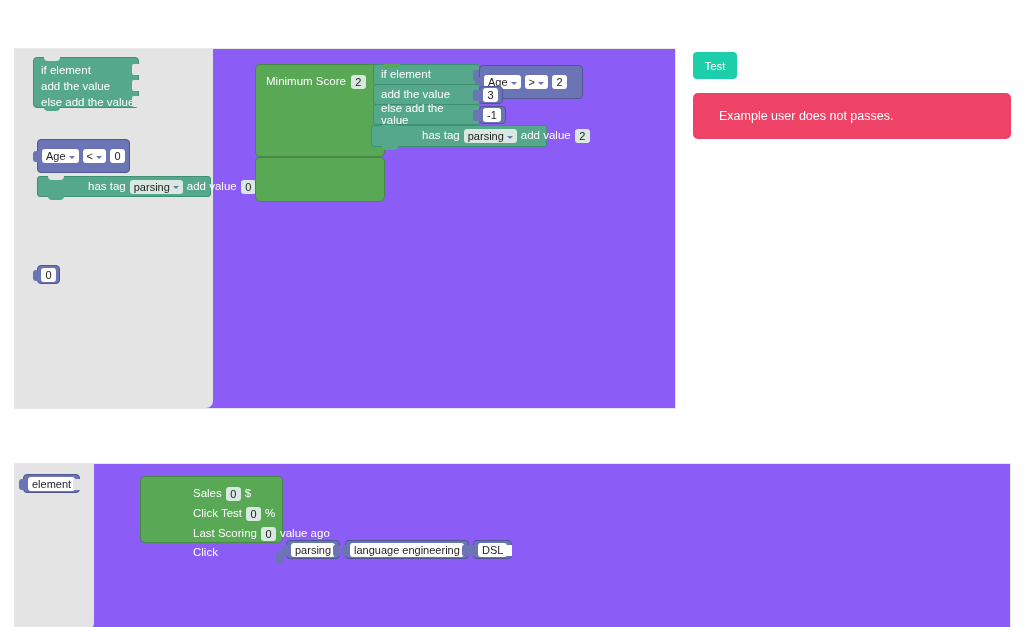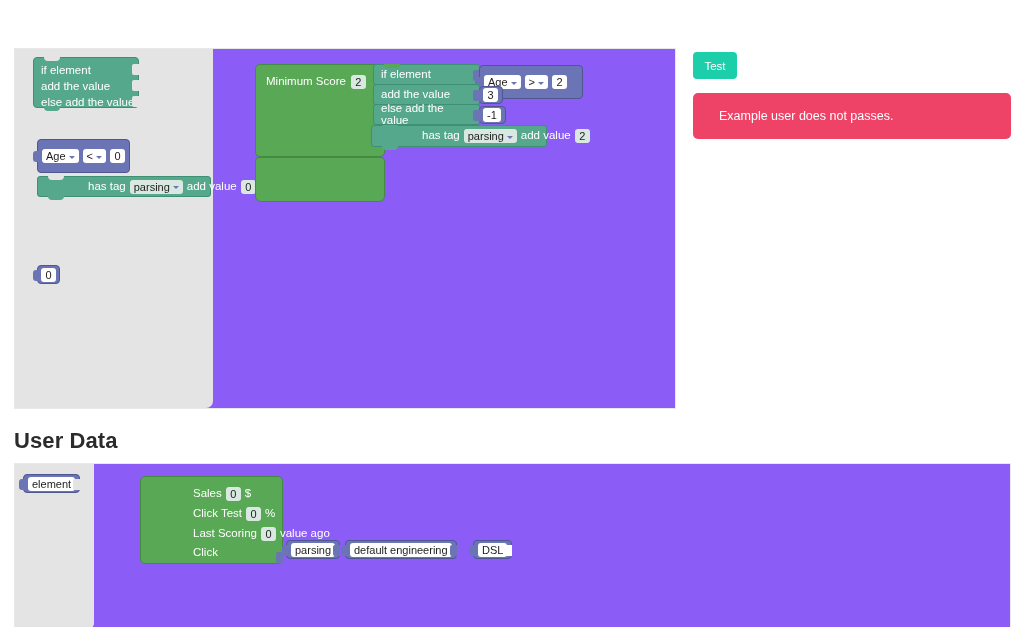--- a/index.html
+++ b/index.html
@@ -341,35 +341,34 @@
         </div>
       </div>
     </div>
   </div>
 
   <button id="test-button">Test</button>
   <div id="alert-box">
     <span>Example user does not passes.</span>
   </div>
 
-  <div class="section-title" id="userdata-title">User Data</div>
 
   <div class="blockly-panel" id="userdata-panel">
 
     <div class="palette" id="userdata-palette">
       <div class="blk blk-purple val-blk" style="left:8px; top:10px; height:19px; padding:0 4px;">
         <div class="plug-left" style="background:#6b75b5;"></div>
         <span class="chip">element</span>
         <div class="socket-right on-green" style="background:#e4e4e4;"></div>
       </div>
     </div>
 
     <div class="workspace">
 
-      <div class="blk blk-green" style="left:113px; top:12px; width:143px; height:88px; border-radius:5px;">
+      <div class="blk blk-green" style="left:113px; top:12px; width:143px; height:67px; border-radius:5px;">
         <div style="position:absolute; left:9px; top:10px;" class="row">
           <span>Sales</span>
           <span class="chip num chip-dim">0</span>
           <span>$</span>
         </div>
         <div style="position:absolute; left:9px; top:30px;" class="row">
           <span>Click Test</span>
           <span class="chip num chip-dim">0</span>
           <span>%</span>
         </div>
@@ -385,21 +384,21 @@
       </div>
 
       <div class="blk blk-purple val-blk" style="left:259px; top:76px; height:19px; padding:0 4px;">
         <div class="plug-left" style="background:#6b75b5;"></div>
         <span class="chip">parsing</span>
         <div class="socket-right on-purple"></div>
       </div>
 
       <div class="blk blk-purple val-blk" style="left:318px; top:76px; height:19px; padding:0 4px;">
         <div class="plug-left" style="background:#6b75b5;"></div>
-        <span class="chip">default engineering</span>
+        <span class="chip">language engineering</span>
         <div class="socket-right on-purple"></div>
       </div>
 
       <div class="blk blk-purple val-blk" style="left:446px; top:76px; height:19px; padding:0 4px;">
         <div class="plug-left" style="background:#6b75b5;"></div>
         <span class="chip">DSL</span>
         <div class="socket-right on-white"></div>
       </div>
     </div>
   </div>

